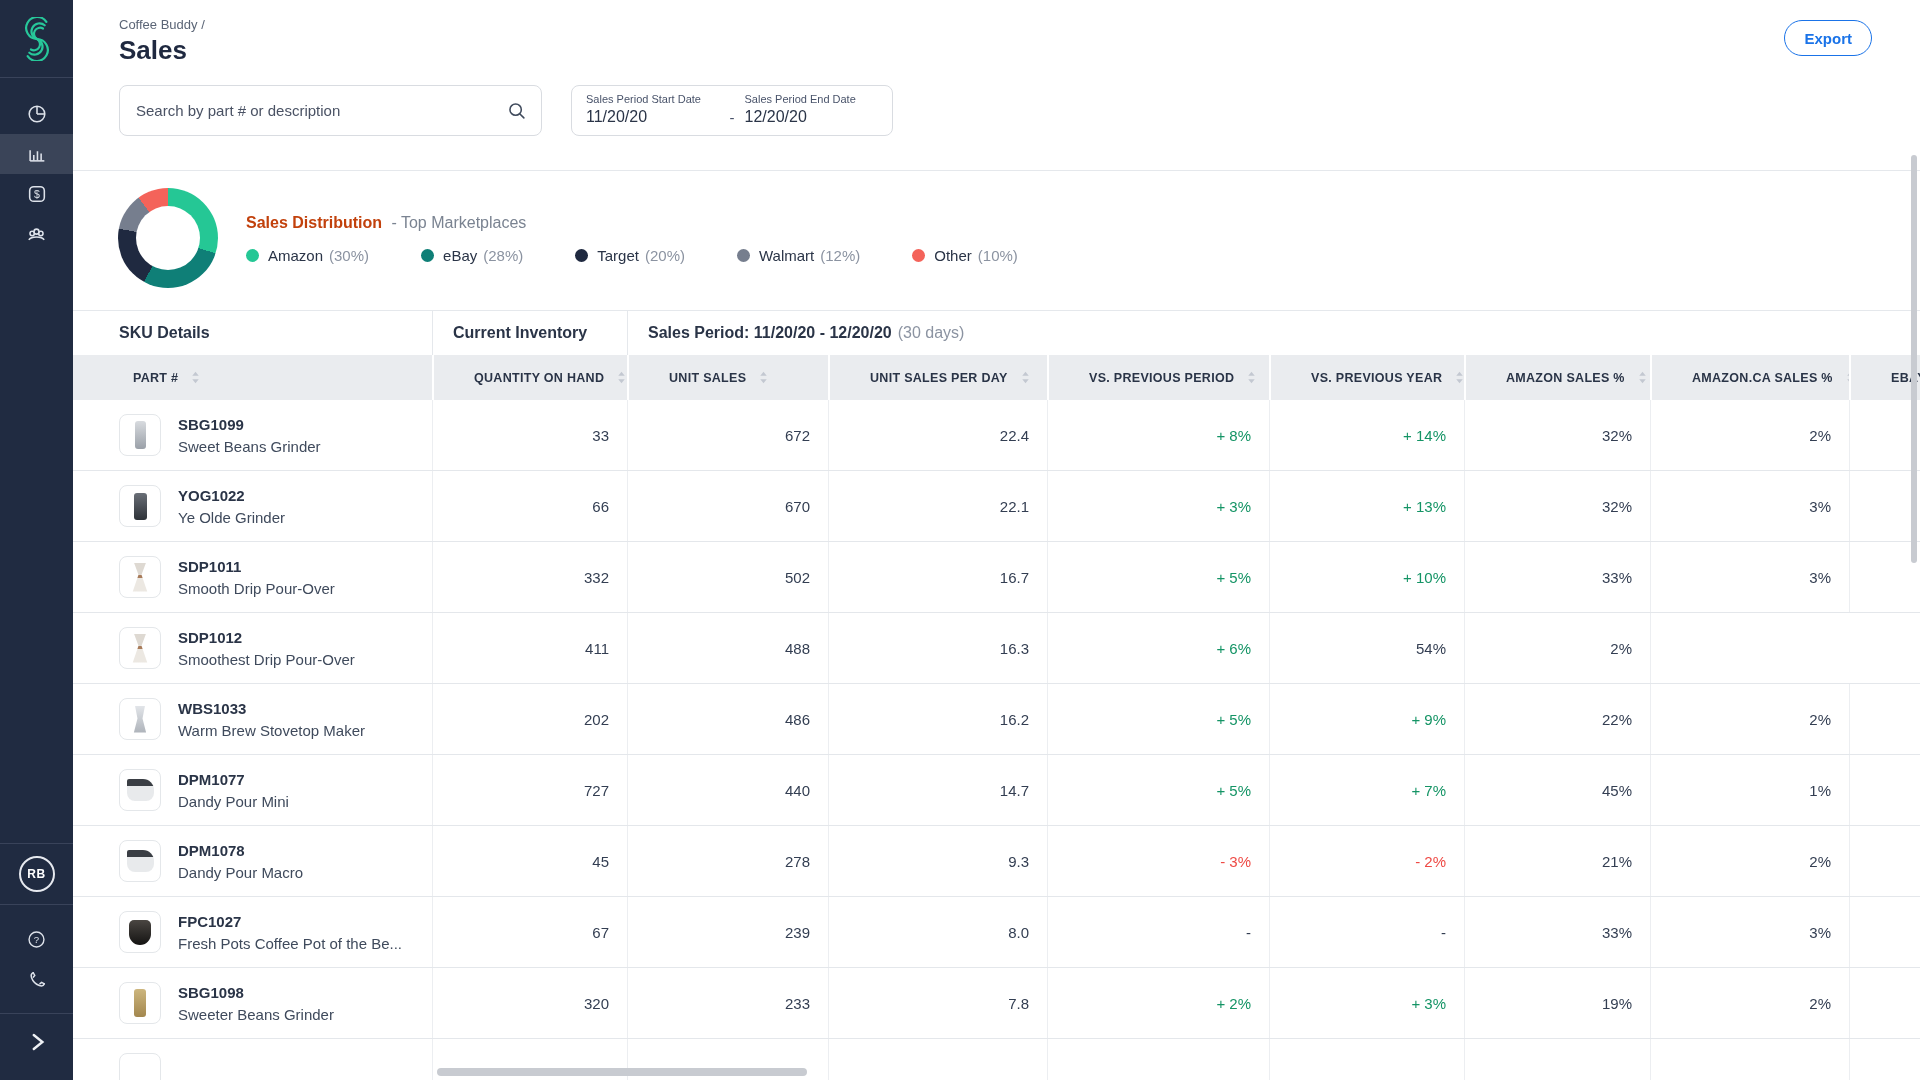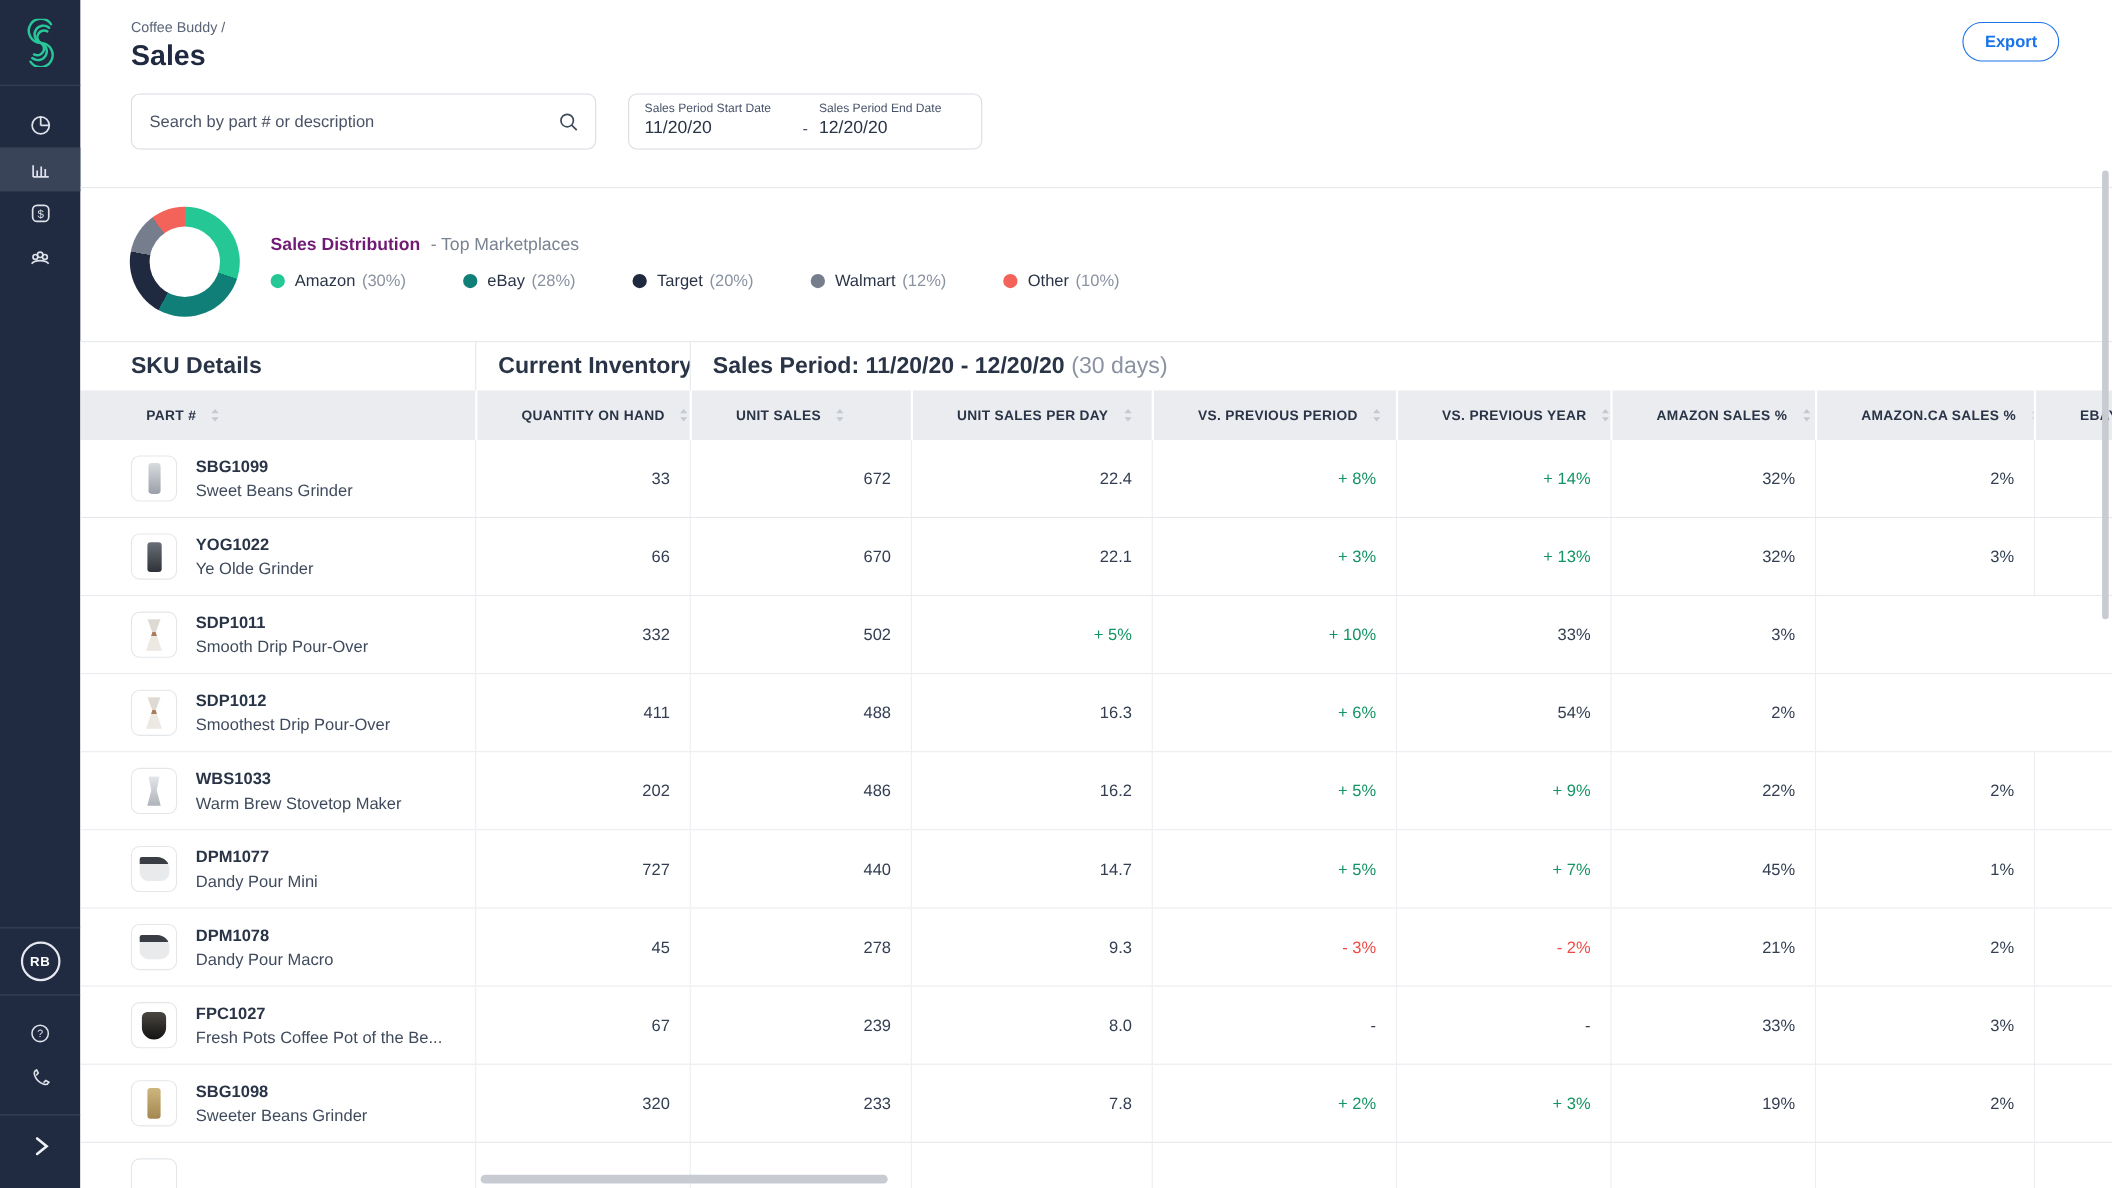--- a/index.html
+++ b/index.html
@@ -47,32 +47,32 @@
   .date-value { font-size:16px; color:#2a3447; margin-top:3px; }
   .date-dash { align-self:flex-end; padding-bottom:9px; margin:0 10px; color:#49536a; font-size:15px; }
 
   
   .chart-section { border-top:1px solid #e5e8ec; display:flex; padding:17px 0 0 45px; height:140px; }
   .donut { width:100px; height:100px; border-radius:50%; position:relative; }
   .donut::after { content:""; position:absolute; left:18px; top:18px; width:64px; height:64px;
     border-radius:50%; background:#fff; }
   .chart-info { margin-left:28px; padding-top:26px; }
   .chart-title-row { font-size:16px; }
-  .chart-title { font-weight:bold; color:#701a75; }
+  .chart-title { font-weight:bold; color:#c2410c; }
   .chart-subtitle { color:#7a8391; margin-left:5px; }
   .legend { display:flex; gap:52px; margin-top:15px; align-items:center; }
   .litem { display:flex; align-items:center; gap:9px; white-space:nowrap; }
   .dot { width:13px; height:13px; border-radius:50%; display:inline-block; }
   .lname { font-size:15px; color:#2a3447; }
   .lpct { font-size:15px; color:#8b93a1; margin-left:-3px; }
 
   
   .grid { display:grid; grid-template-columns:359px 195px 201px 219px 222px 195px 186px 199px minmax(40px,1fr); }
   .group-row { display:grid; grid-template-columns:359px 195px 1fr; border-top:1px solid #e5e8ec; height:45px; background:#fff; }
-  .gcell { display:flex; align-items:center; padding-left:20px; font-size:21px; font-weight:bold; color:#2a3447; overflow:hidden; white-space:nowrap; }
+  .gcell { display:flex; align-items:center; padding-left:20px; font-size:16px; font-weight:bold; color:#2a3447; overflow:hidden; white-space:nowrap; }
   .gcell:first-child { padding-left:46px; }
   .gcell + .gcell { border-left:1px solid #e5e8ec; }
   .gnote { font-weight:normal; color:#8b93a1; margin-left:6px; }
 
   .col-row { height:45px; background:#eaecef; }
   .hcell { display:flex; align-items:center; gap:11px; padding-left:20px; overflow:hidden; white-space:nowrap; cursor:pointer; }
   .hcell:first-child { padding-left:60px; }
   .hcell + .hcell { border-left:2px solid #fff;padding-left:40px; }
   .hlabel { font-size:12.5px; font-weight:bold; color:#2a3447; letter-spacing:.3px; }
   .sort { display:flex; }
@@ -407,20 +407,21 @@
       <div class="thumb" data-kind="pourover">
                 <i></i>
               </div>
       <div>
         <div class="sku">SDP1011</div>
         <div class="desc">Smooth Drip Pour-Over</div>
       </div>
     </div>
     <div class="cell num">332</div>
     <div class="cell num">502</div>
+    <div class="cell num">16.7</div>
     <div class="cell num" data-trend="up">+ 5%</div>
     <div class="cell num" data-trend="up">+ 10%</div>
     <div class="cell num">33%</div>
     <div class="cell num">3%</div>
     <div class="cell num"></div>
   </div>
 
   <div class="grid trow">
     <div class="cell part">
       <div class="thumb" data-kind="pourover">

